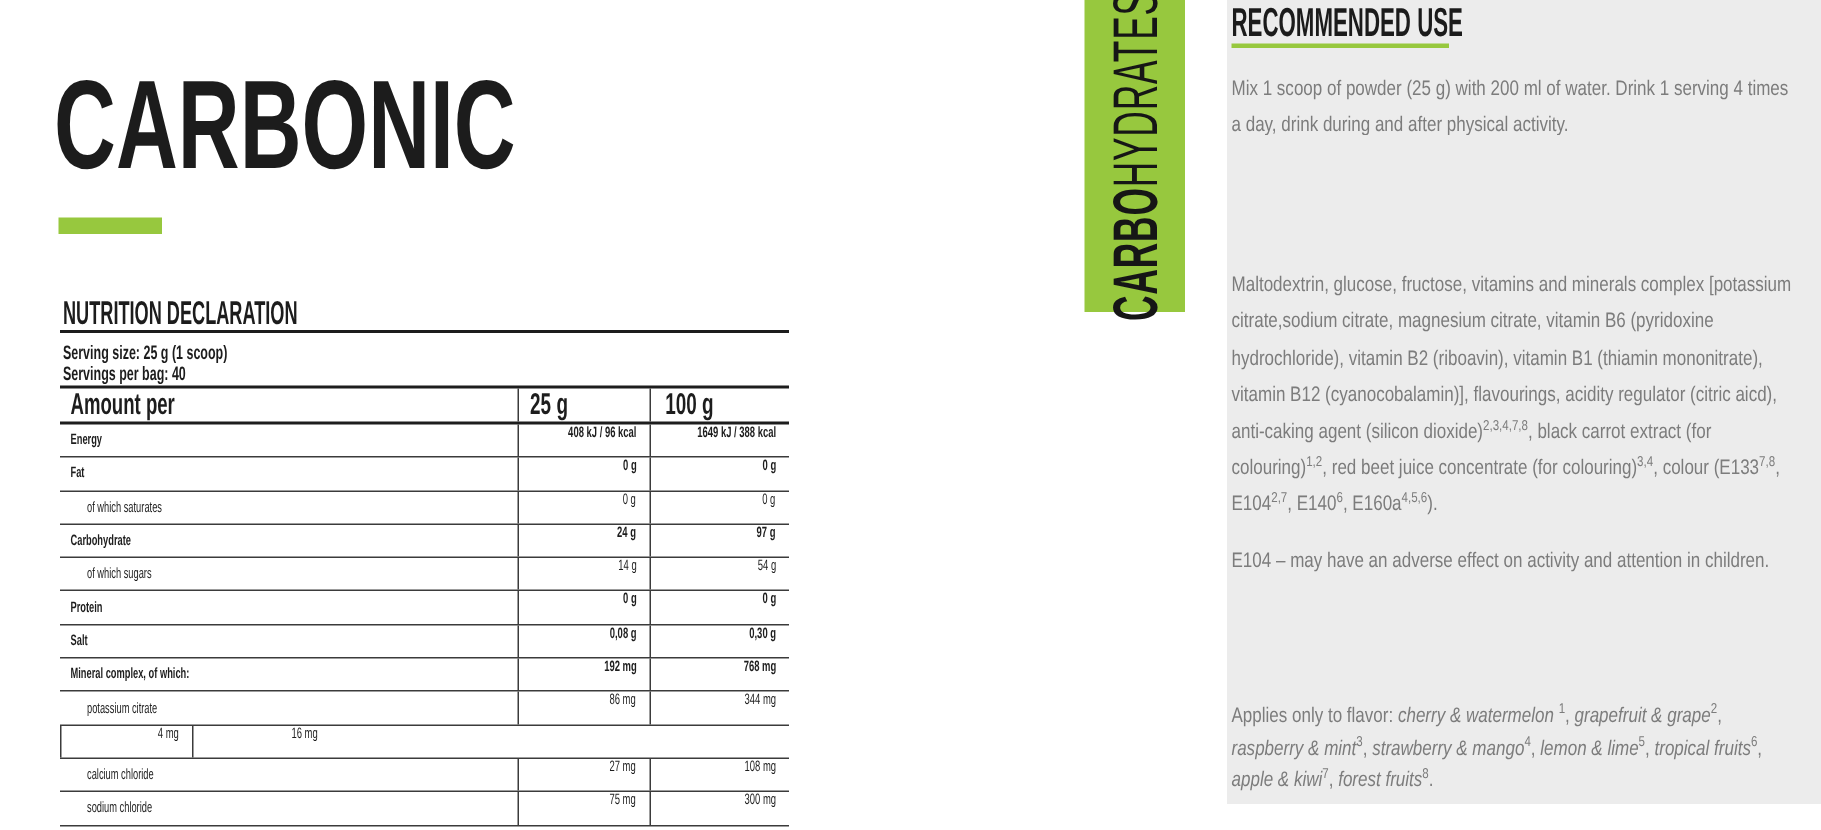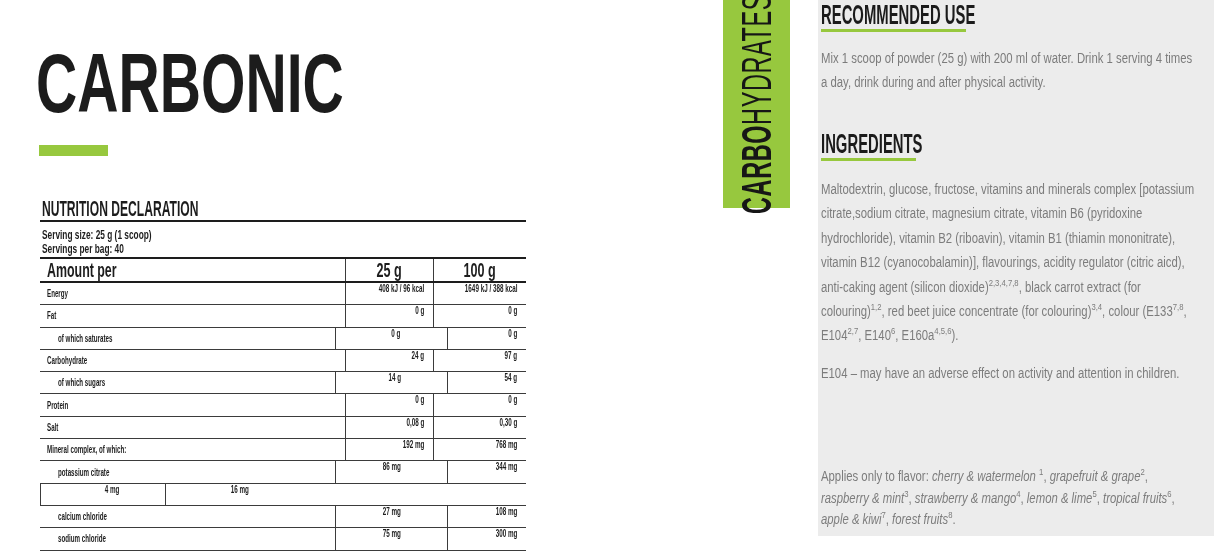--- a/index.html
+++ b/index.html
@@ -28,26 +28,26 @@
   }
   
   .ntable { position:absolute; left:40px; top:259px; width:486px; }
   .t-head, .t-row { display:flex; align-items:stretch; }
   .t-head { height:22px; border-bottom:2px solid #1d1d1d; font-size:20px; font-weight:700; }
   .t-row { height:21.3px; border-bottom:1px solid #3b3b3b; font-size:10px; }
   .c1 { width:305px; box-sizing:border-box; padding-left:7px; display:flex; align-items:center; }
   .c2 { width:88px;  box-sizing:border-box; border-left:1px solid #3b3b3b; }
   .c3 { width:93px;  box-sizing:border-box; border-left:1px solid #3b3b3b; }
   .cell-r { display:flex; align-items:flex-start; justify-content:flex-end; padding-right:9px; }
-  .cell-c { display:flex; align-items:center; justify-content:center; }
+  .cell-c { display:flex; align-items:center; justify-content:flex-start; }
   .sq  { display:inline-block; white-space:nowrap; transform:scaleX(0.62); transform-origin:left center; }
   .sq-r{ display:inline-block; white-space:nowrap; transform:scaleX(0.63); transform-origin:right center; }
   .sq-c{ display:inline-block; white-space:nowrap; transform:scaleX(0.63); transform-origin:center center; }
   .t-row.main { font-weight:700; }
-  .t-row.sub  { font-weight:700;gap:37px; }
+  .t-row.sub  { font-weight:400; }
   .t-row.sub .c1 { padding-left:18px; }
   
   .side-tab { position:absolute; left:723px; top:0; width:67px; height:208px; }
   .side-text {
     position:absolute; left:50%; top:50%;
     transform:translate(-50%,-50%) rotate(-90deg) scaleX(0.56);
     white-space:nowrap; font-size:42px; line-height:1; color:#161616; letter-spacing:1px;
   }
   .side-text .heavy { font-weight:700; }
   .side-text .light { font-weight:400; }
@@ -233,24 +233,20 @@
     <span class="side-text"><span class="heavy">CARBO</span><span class="light">HYDRATES</span></span>
   </div>
 
   <div class="panel" style="background: rgb(236, 236, 236);">
     <div class="rp-h" style="top:2px;">
       <div class="rp-h-text">RECOMMENDED USE</div>
       <div class="rp-h-rule" style="width: 145px; background: rgb(151, 200, 62);"></div>
     </div>
     <div class="rp-p" style="top:46px;">Mix 1 scoop of powder (25 g) with 200 ml of water. Drink 1 serving 4 times a day, drink during and after physical activity.</div>
 
-    <div class="rp-h" style="top:131px;">
-      <div class="rp-h-text">INGREDIENTS</div>
-      <div class="rp-h-rule" style="width: 95px; background: rgb(151, 200, 62);"></div>
-    </div>
     <div class="rp-p" style="top:177px;"><span>Maltodextrin, glucose, fructose, vitamins and minerals complex [potassium citrate,sodium citrate, magnesium citrate, vitamin B6 (pyridoxine hydrochloride), vitamin B2 (riboavin), vitamin B1 (thiamin mononitrate), vitamin B12 (cyanocobalamin)], flavourings, acidity regulator (citric aicd), anti-caking agent (silicon dioxide)</span><sup>2,3,4,7,8</sup><span>, black carrot extract (for colouring)</span><sup>1,2</sup><span>, red beet juice concentrate (for colouring)</span><sup>3,4</sup><span>, colour (E133</span><sup>7,8</sup><span>, E104</span><sup>2,7</sup><span>, E140</span><sup>6</sup><span>, E160a</span><sup>4,5,6</sup><span>).</span></div>
 
     <div class="rp-p" style="top:361px;">E104 – may have an adverse effect on activity and attention in children.</div>
 
     <div class="rp-p lh21" style="top:466px;"><span>Applies only to flavor: </span><em>cherry &amp; watermelon </em><sup>1</sup><span>, </span><em>grapefruit &amp; grape</em><sup>2</sup><span>, </span><em>raspberry &amp; mint</em><sup>3</sup><span>, </span><em>strawberry &amp; mango</em><sup>4</sup><span>, </span><em>lemon &amp; lime</em><sup>5</sup><span>, </span><em>tropical fruits</em><sup>6</sup><span>, </span><em>apple &amp; kiwi</em><sup>7</sup><span>, </span><em>forest fruits</em><sup>8</sup><span>.</span></div>
   </div>
 
 </div>
 
 </body></html>

